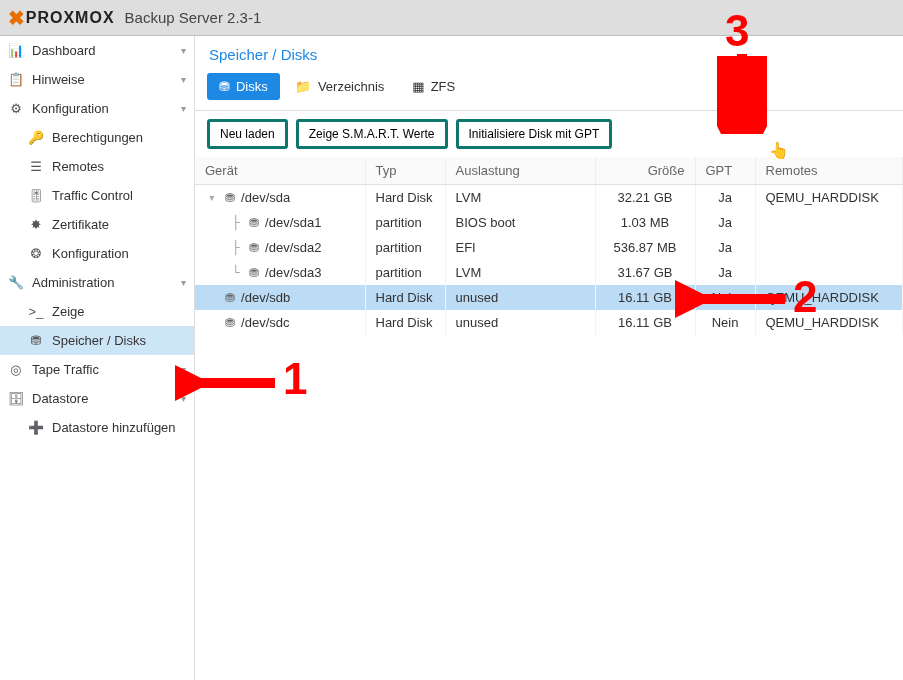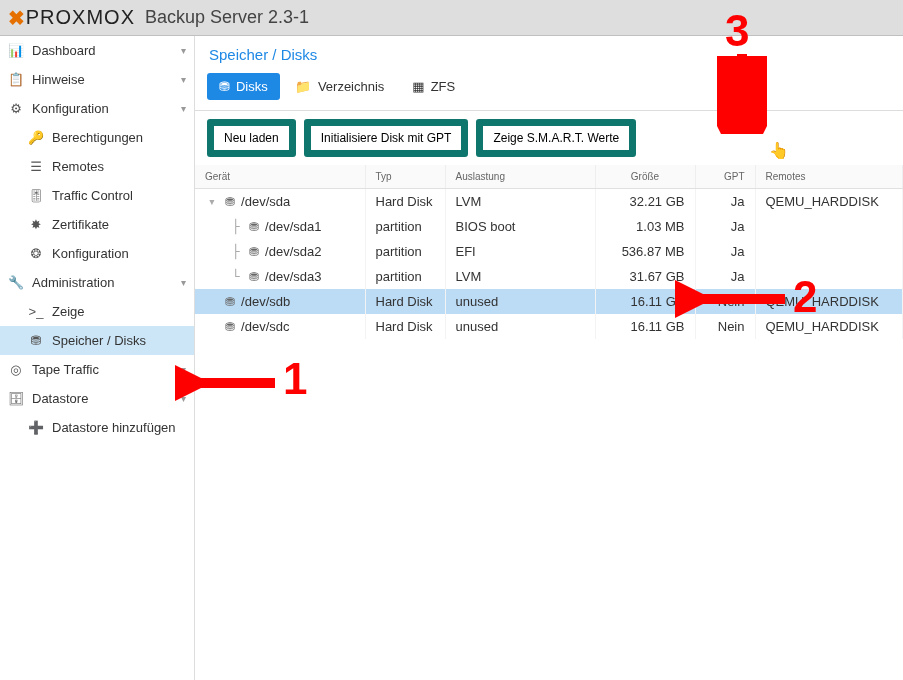--- a/index.html
+++ b/index.html
@@ -1,46 +1,46 @@
 <!DOCTYPE html>
 <html><head>
 <meta charset="utf-8">
 <style>
   * { box-sizing: border-box; margin: 0; padding: 0; }
   body { font-family: "Helvetica Neue", Arial, sans-serif; font-size: 13px; color: #333; background: #fff; width: 903px; height: 680px; overflow: hidden; }
   .header { height: 36px; background: #dedede; display: flex; align-items: center; padding: 0 8px; border-bottom: 1px solid #c0c0c0; }
   .logo { display: flex; align-items: center; gap: 2px; margin-right: 10px; }
   .logo-x { font-weight: bold; font-size: 20px; color: #e57000; letter-spacing: -1px; }
-  .logo-text { font-weight: normal; font-size: 20px; letter-spacing: 1px; color: #222; }
-  .header-title { font-size: 18px; color: #444; }
+  .logo-text { font-weight: bold; font-size: 16px; letter-spacing: 1px; color: #222; }
+  .header-title { font-size: 15px; color: #444; }
   .main { display: flex; height: calc(100% - 36px); }
   .sidebar { width: 195px; border-right: 1px solid #ddd; overflow-y: auto; background: #fff; }
   .nav-item { display: flex; align-items: center; padding: 7px 8px; cursor: pointer; gap: 8px; }
   .nav-item.selected { background: #cde6f7; }
   .nav-item.sub { padding-left: 28px; }
   .nav-icon { width: 16px; text-align: center; color: #555; font-size: 13px; }
   .nav-caret { margin-left: auto; color: #999; font-size: 10px; }
   .content { flex: 1; display: flex; flex-direction: column; position: relative; }
   .panel-title { padding: 10px 14px 6px; font-size: 15px; color: #1e88e5; }
   .tabbar { display: flex; gap: 4px; padding: 4px 12px 10px; border-bottom: 1px solid #ddd; }
   .tab { display: flex; align-items: center; gap: 6px; padding: 6px 12px; border-radius: 3px; cursor: pointer; font-size: 13px; }
   .tab.active { background: #1e88e5; color: #fff; }
   .tab .icon { font-size: 13px; }
   .toolbar { display: flex; gap: 8px; padding: 8px 12px; }
-  .btn { border: 7px solid #0f766e; background: #fff; padding: 5px 10px; border-radius: 3px; cursor: pointer; font-size: 12px; }
+  .btn { border: 3px solid #0f766e; background: #fff; padding: 5px 10px; border-radius: 3px; cursor: pointer; font-size: 12px; }
   .grid { flex: 1; overflow: auto; }
   .grid table { width: 100%; border-collapse: collapse; }
-  .grid th { text-align: left; font-weight: normal; color: #666; padding: 6px 10px; border-bottom: 1px solid #e0e0e0; border-right: 1px solid #eee; background: #fafafa; font-size: 10px; }
+  .grid th { text-align: left; font-weight: normal; color: #666; padding: 6px 10px; border-bottom: 1px solid #e0e0e0; border-right: 1px solid #eee; background: #fafafa; font-size: 13px; }
   .grid td { padding: 5px 10px; border-right: 1px solid #f3f3f3; font-size: 13px; }
   .grid tr.selected { background: #bcdbf5; }
   .dev-cell { display: flex; align-items: center; gap: 6px; }
   .tree-indent { display: inline-block; }
   .tree-branch { color: #aaa; font-family: monospace; display: inline-block; width: 14px; text-align: center; }
   .disk-icon { color: #666; font-size: 12px; }
-  .col-right { text-align: right; }
+  .col-right { text-align: center; }
   
   .anno { position: absolute; color: red; font-weight: bold; font-family: Arial; pointer-events: none; }
   .anno-num { font-size: 44px; }
   .arrow svg { display: block; }
   .cursor { position: absolute; font-size: 16px; color: #000; pointer-events:none; }
 </style>
 </head>
 <body>
 
 <div class="header">
@@ -130,33 +130,33 @@
           <span>Verzeichnis</span>
         </div>
         <div class="tab">
           <span class="icon">▦</span>
           <span>ZFS</span>
         </div>
       </div>
 
     <div class="toolbar">
       <button class="btn">Neu laden</button>
+      <button class="btn">Zeige S.M.A.R.T. Werte</button>
       <button class="btn">Initialisiere Disk mit GPT</button>
-      <button class="btn">Zeige S.M.A.R.T. Werte</button>
     </div>
 
     <div class="grid">
       <table>
         <thead>
           <tr>
             <th style="width:170px">Gerät</th>
             <th style="width:80px">Typ</th>
             <th style="width:150px">Auslastung</th>
-            <th style="width:100px;text-align:center">Größe</th>
-            <th style="width:60px;text-align:right">GPT</th>
+            <th style="width:100px;text-align:right">Größe</th>
+            <th style="width:60px;text-align:left">GPT</th>
             <th>Remotes</th>
           </tr>
         </thead>
         <tbody id="gridbody">
             <tr class="row">
               <td>
                 <div class="dev-cell">
                   <span class="tree-branch">▾</span>
                   <span class="disk-icon">⛃</span>
                   <span>/dev/sda</span>

